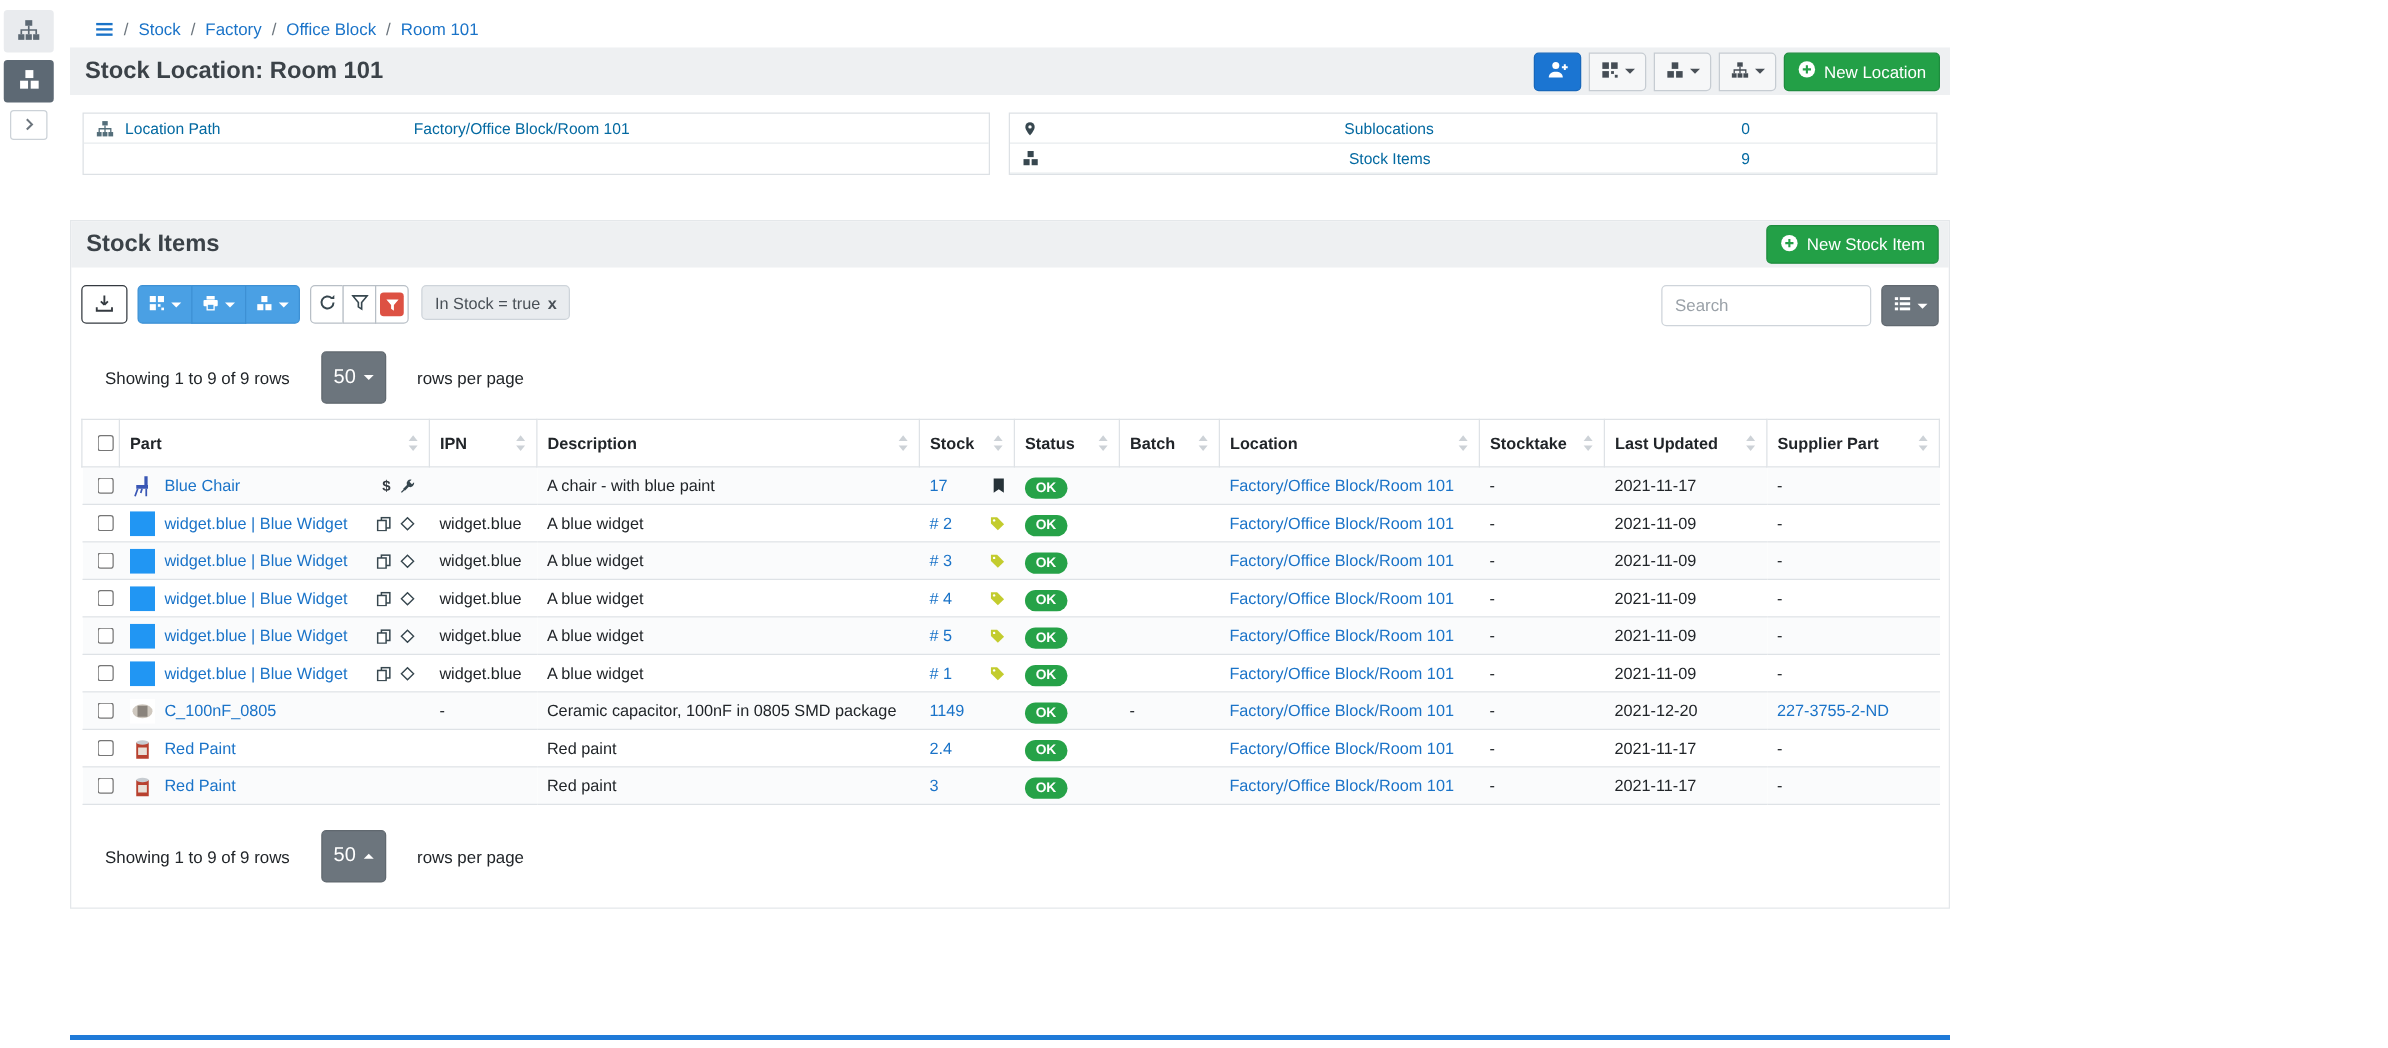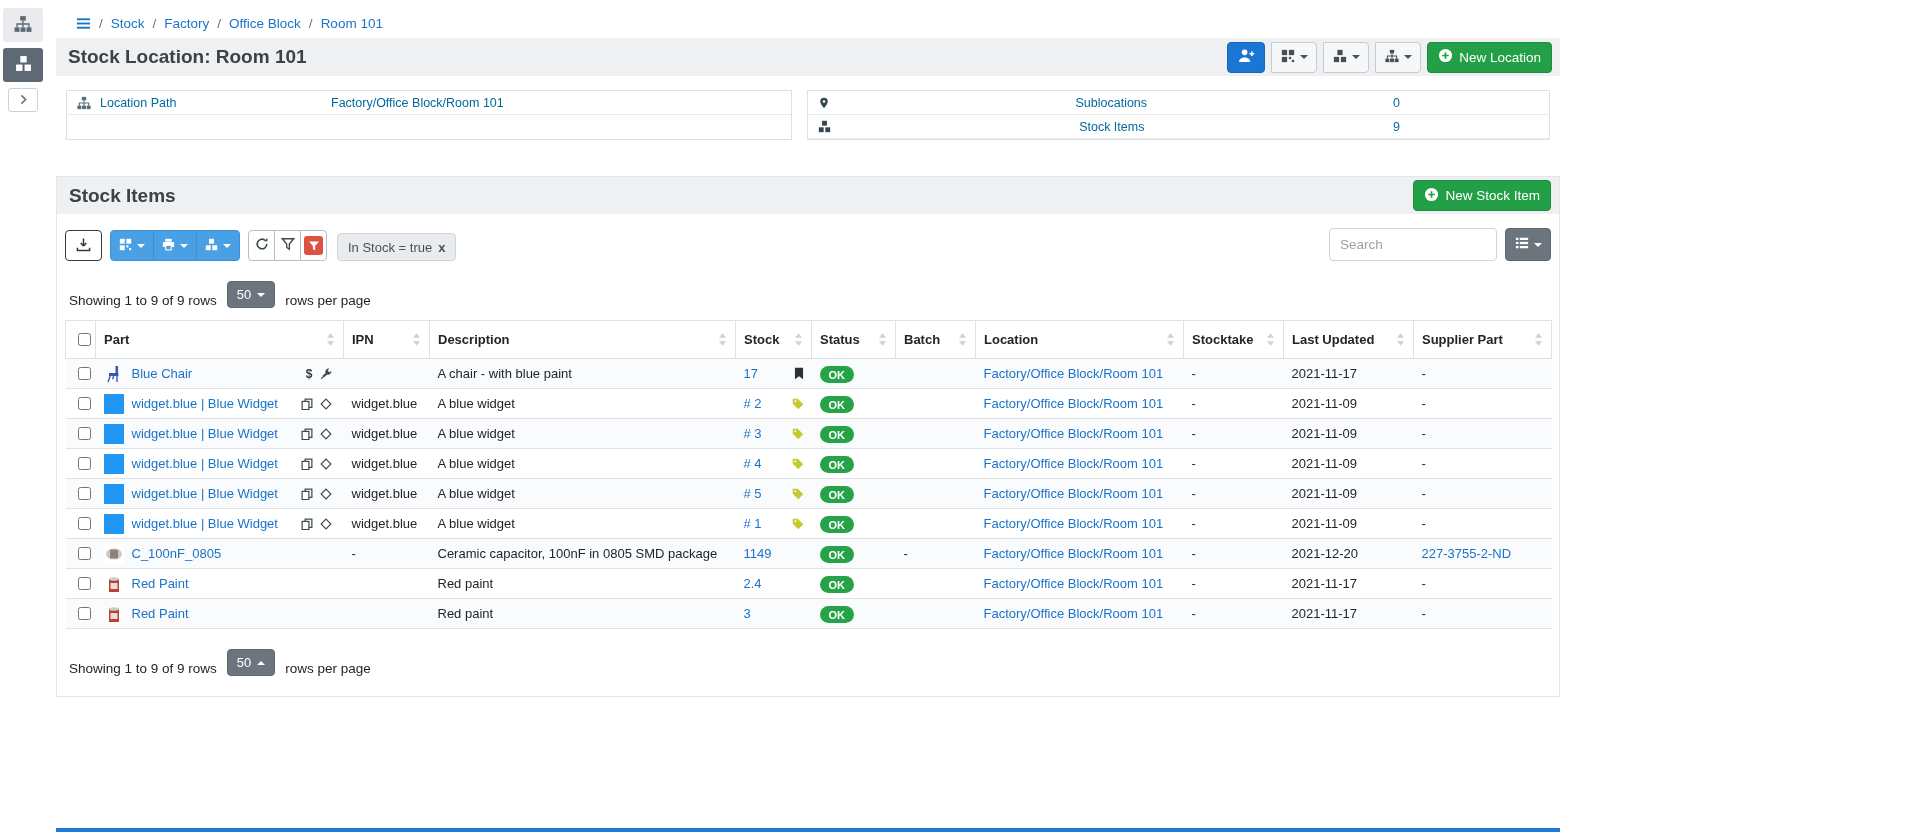--- a/index.html
+++ b/index.html
@@ -49,31 +49,31 @@
   .plabel-wide { width:222px; }
   .panel-right .plabel { flex:1;text-align:center; }
   .panel-right .pvalue { width:146px; }
   .picon { display:flex; color:#546e7a; }
 
   
   .card { margin-top:36px; border:1px solid #e4e7ea; background:#fff; }
   .card-header { height:37px; background:#eef0f2; display:flex; align-items:center; justify-content:space-between; padding:0 8px 0 12px; }
   .card-body { padding:14px 8px 16px; }
 
-  .toolbar { display:flex; align-items:flex-end; }
+  .toolbar { display:flex; align-items:flex-start; }
   .toolbar .gap { width:8px; }
   .filter-chip { display:flex; align-items:center; gap:6px; background:#e9ecef; border:1px solid #ced4da; border-radius:4px; height:28px; padding:0 10px; color:#495057; margin-left:10px; }
   .chip-x { cursor:pointer; color:#495057; font-weight:bold; }
   .search-input { margin-left:auto; width:168px; height:33px; border:1px solid #ced4da; border-radius:4px; padding:0 10px; font-size:13.5px; color:#495057; font-family:"Liberation Sans",sans-serif; }
   .search-input::placeholder { color:#9aa1a8; }
   .cols-btn { width:46px; height:33px; margin-left:8px; }
   .clear-filter-badge { width:19px; height:19px; background:#dd5143; border-radius:3px; display:flex; align-items:center; justify-content:center; }
 
-  .pagination-row { display:flex; align-items:flex-end; gap:10px; margin:20px 4px 12px; font-size:13.5px; }
-  .page-size-btn { height:27px; padding:0 9px; font-size:13px; }
+  .pagination-row { display:flex; align-items:center; gap:25px; margin:20px 19px 12px; font-size:13.5px; }
+  .page-size-btn { height:42px; padding:0 9px; font-size:16px; }
 
   
   table.stock-table { border-collapse:collapse; table-layout:fixed; width:1486px; margin-top:4px; border-bottom:1px solid #dee2e6; }
   .stock-table th { border:1px solid #dee2e6; padding:9px 8px; font-size:13px; font-weight:700; text-align:left; background:#fff; }
   .stock-table td { border-top:1px solid #dee2e6; padding:0 8px; height:30px; font-size:13px; vertical-align:middle; overflow:hidden; white-space:nowrap; text-overflow:ellipsis; }
   .stock-table tbody tr:nth-child(odd) td { background:#fafbfc; }
   .th-flex { display:flex; align-items:center; justify-content:space-between; gap:4px; }
   .c-sel { text-align:center !important; }
   .part-wrap { display:flex; align-items:center; gap:8px; }
   .part-icons { margin-left:auto; display:flex; align-items:center; gap:7px; padding-right:4px; }

